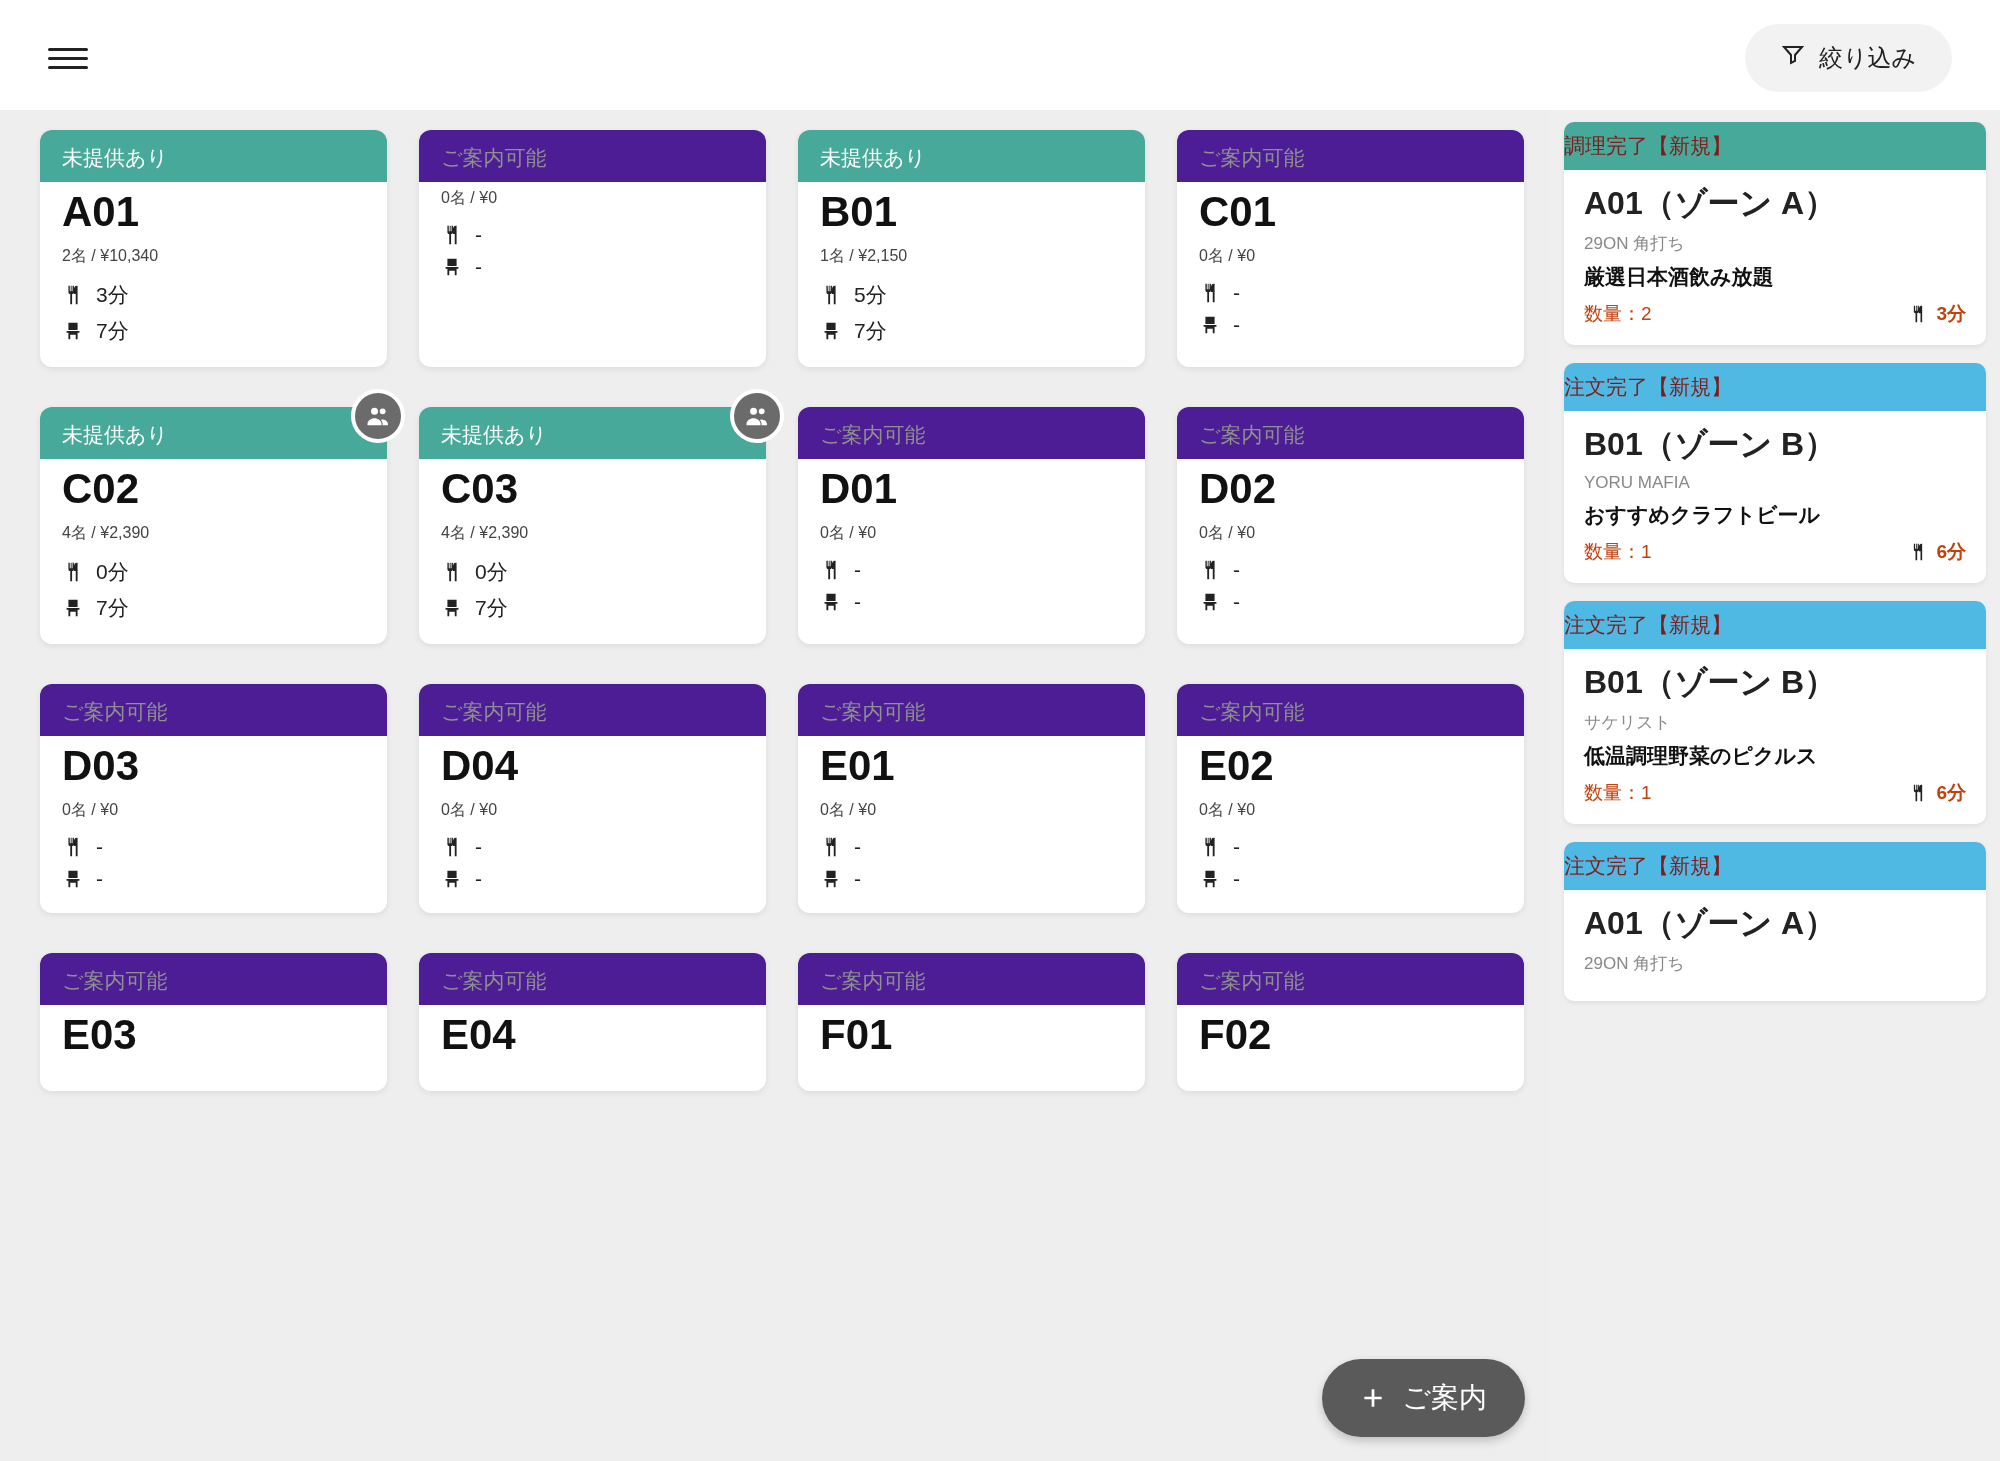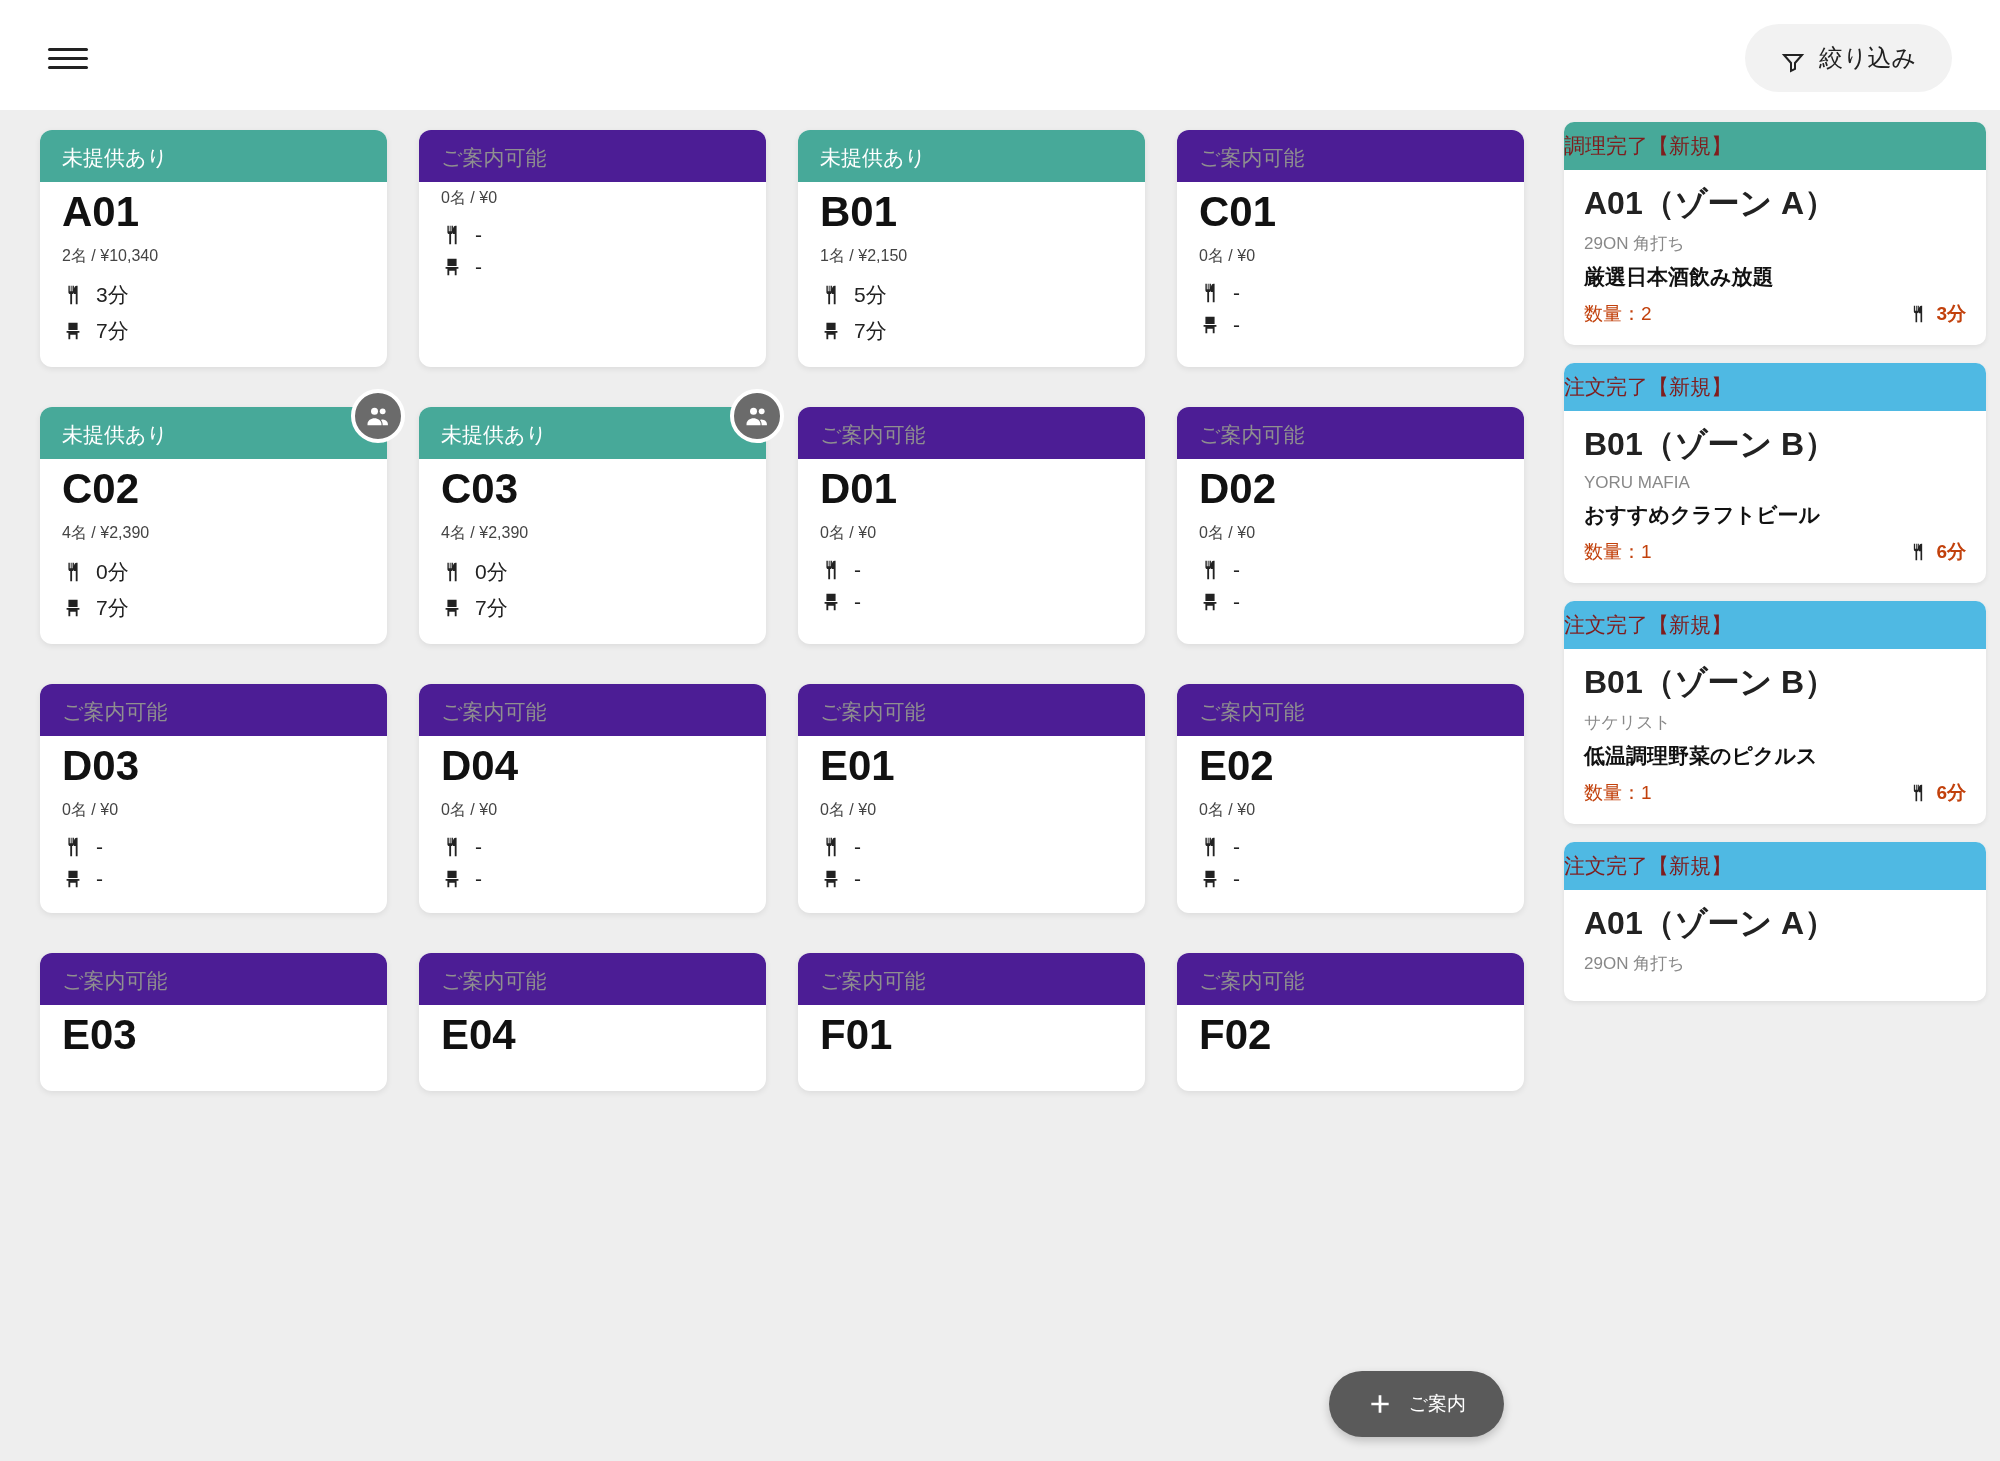--- a/index.html
+++ b/index.html
@@ -4,21 +4,21 @@
 <style>
 * { box-sizing: border-box; margin: 0; padding: 0; }
 body { font-family: -apple-system, "Helvetica Neue", Arial, sans-serif; background: #fff; color: #222; }
 
 .app { display: flex; flex-direction: column; height: 100vh; }
 
 
 .header { display: flex; align-items: center; justify-content: space-between; padding: 24px 48px 18px 48px; background:#fff; }
 .hamburger { width: 40px; height: 30px; display:flex; flex-direction:column; justify-content:center; gap:6px; cursor:pointer; }
 .hamburger div { height:3px; background:#222; border-radius:2px; }
-.filter-btn { display:flex; align-items:flex-end; gap:14px; background:#f2f2f2; border-radius:40px; padding:18px 36px; cursor:pointer; font-size:24px; font-weight:500; color:#222; }
+.filter-btn { display:flex; align-items:flex-start; gap:14px; background:#f2f2f2; border-radius:40px; padding:18px 36px; cursor:pointer; font-size:24px; font-weight:500; color:#222; }
 .filter-btn svg { width:24px; height:24px; }
 
 
 .content { display:flex; flex:1; overflow:hidden; background:#eeeeee; }
 .left-pane { flex:1; overflow:auto; padding:20px 26px 40px 40px; position:relative; }
 .right-pane { width:450px; background:#efefef; overflow:auto; padding:12px 14px 20px 14px; }
 
 
 .table-grid { display:grid; grid-template-columns: repeat(4, 1fr); gap:40px 32px; }
 .table-card { background:#fff; border-radius:12px; box-shadow:0 2px 6px rgba(0,0,0,0.08); overflow:visible; position:relative; }
@@ -40,21 +40,21 @@
 .notif-head.blue { background:#4fb9e3; }
 .notif-body { padding:12px 20px 18px; }
 .notif-title { font-size:32px; font-weight:700; margin-bottom:6px; }
 .notif-vendor { font-size:17px; color:#888; margin-bottom:8px; }
 .notif-item { font-size:21px; font-weight:600; color:#111; margin-bottom:10px; }
 .notif-foot { display:flex; justify-content:space-between; align-items:center; font-size:19px; color:#c2410c; }
 .notif-foot .time { display:flex; align-items:center; gap:8px; font-weight:600; }
 .notif-foot .time svg { width:20px; height:20px; }
 
 
-.fab { position:fixed; right:496px; bottom:24px; background:#5a5a5a; color:#fff; border-radius:40px; padding:20px 38px; display:flex; align-items:center; gap:16px; font-size:19px; font-weight:500; box-shadow:0 4px 10px rgba(0,0,0,0.2); cursor:pointer; }
+.fab { position:fixed; right:475px; bottom:24px; background:#5a5a5a; color:#fff; border-radius:40px; padding:20px 38px; display:flex; align-items:center; gap:16px; font-size:28px; font-weight:500; box-shadow:0 4px 10px rgba(0,0,0,0.2); cursor:pointer; }
 .fab svg { width:26px; height:26px; }
 
 </style>
 </head>
 <body>
 
 <div class="app">
   <div class="header">
     <div class="hamburger">
       <div></div>

